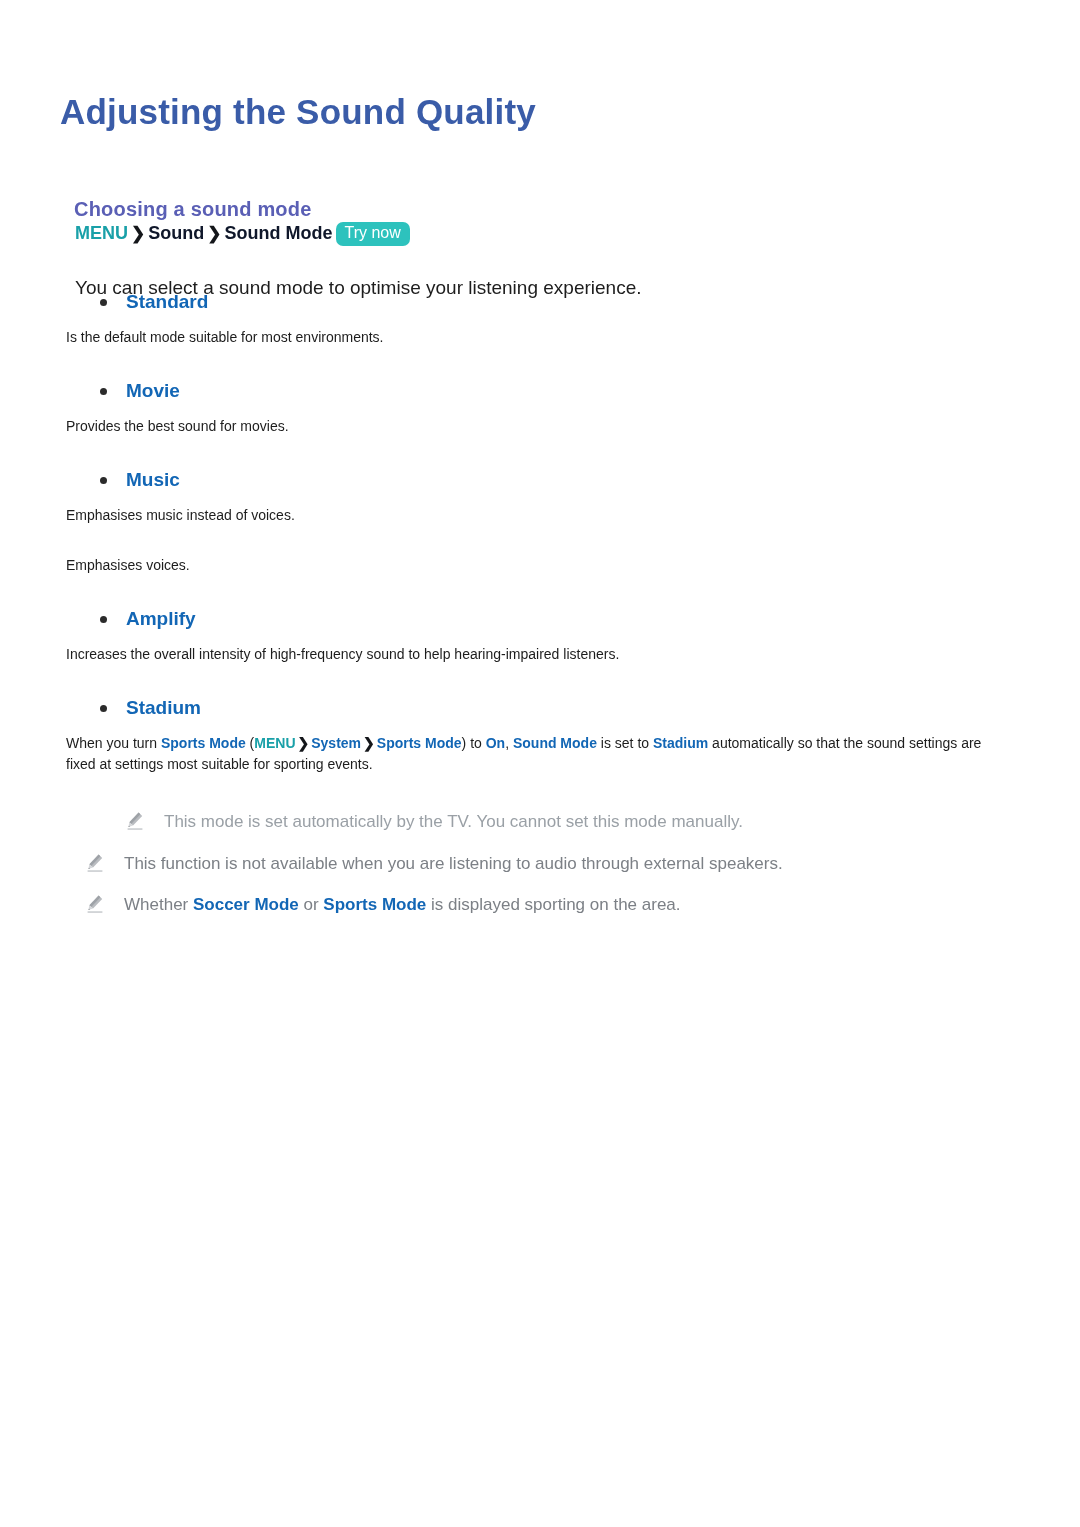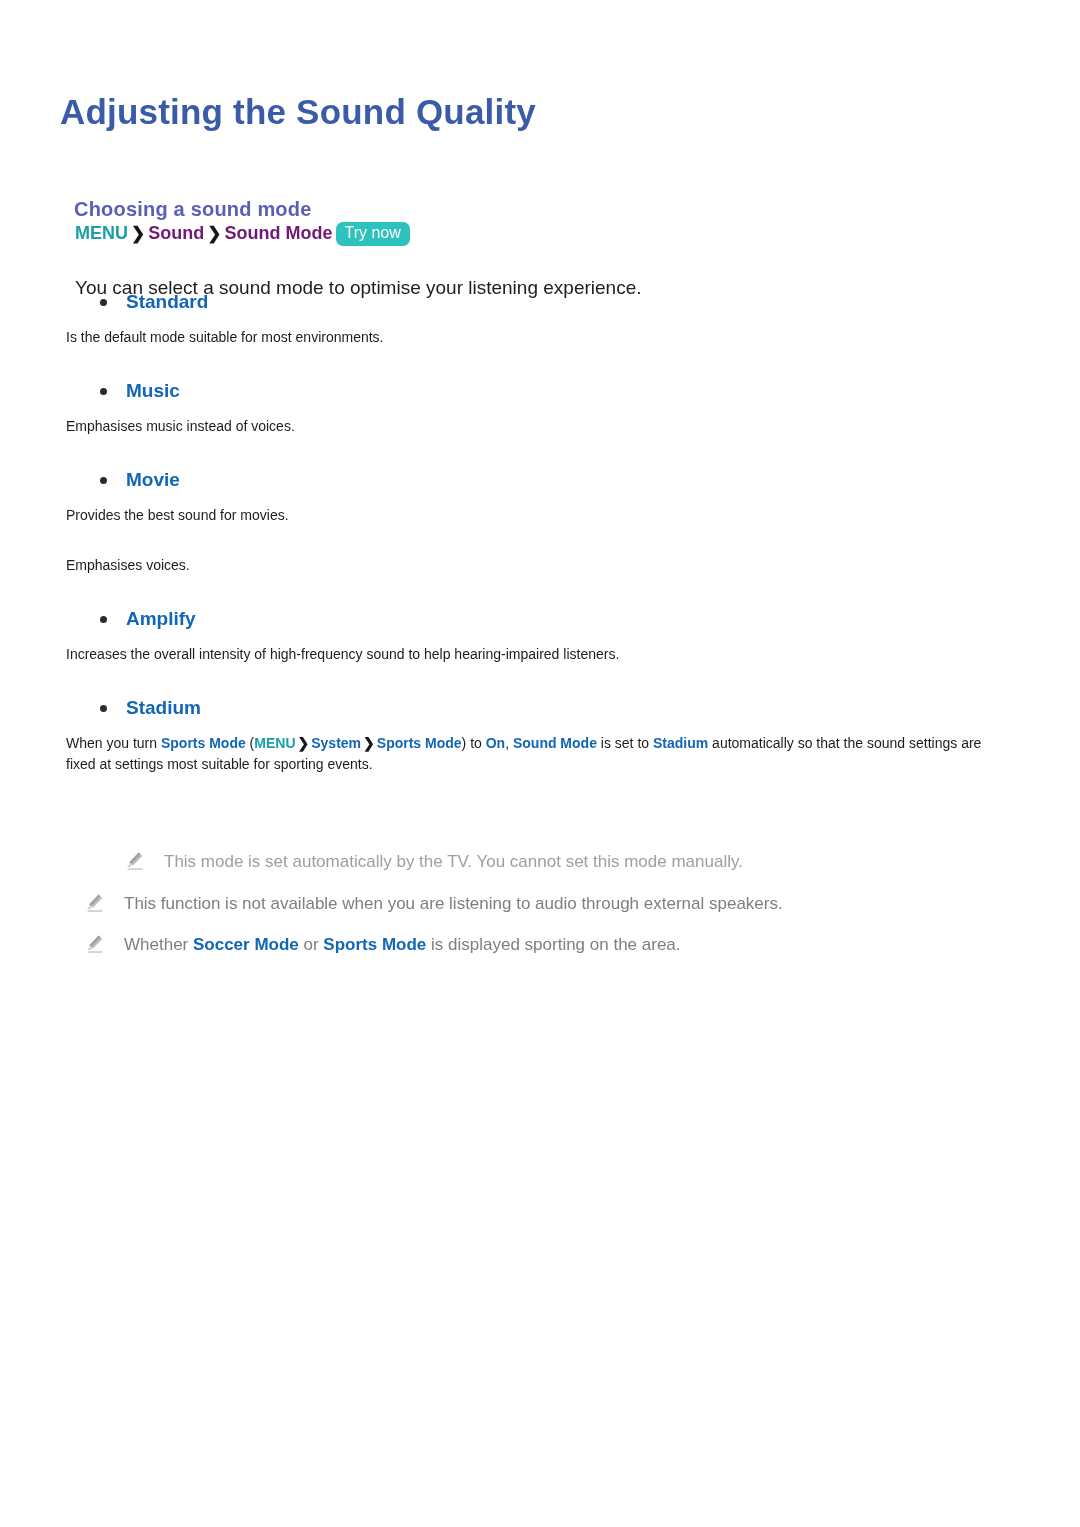--- a/index.html
+++ b/index.html
@@ -51,21 +51,21 @@
   .breadcrumb {
     position: absolute;
     left: 75px;
     top: 221px;
     font-size: 18px;
     font-weight: bold;
     white-space: nowrap;
     line-height: 1.35;
   }
   .bc-menu   { color: #19a0a8; }
-  .bc-item   { color: #701a75; }
+  .bc-item   { color: #0f172a; }
   .bc-sep    { color: #14161a; font-weight: bold; padding: 0 3px; font-size: 17px; }
   .try-now {
     display: inline-block;
     background: #2dc2bd;
     color: #ffffff;
     border-radius: 7px;
     padding: 1px 9px 2px 8px;
     font-size: 16px;
     font-weight: normal;
     line-height: 1.3;
@@ -126,21 +126,21 @@
   
   .t-blue  { color: #1266b5; font-weight: bold; }
   .t-teal  { color: #19a0a8; font-weight: bold; }
   .t-plain { color: #1d1d1d; }
   .t-sep   { color: #14161a; font-weight: bold; padding: 0 2px; }
 
   
   .notes {
     position: absolute;
     left: 0;
-    top: 850px;
+    top: 810px;
     width: 924px;
   }
   .note {
     position: relative;
     font-size: 17px;
     color: #7c8086;
     line-height: 1.45;
     margin-bottom: 17px;
     padding-left: 124px;
   }
@@ -177,31 +177,31 @@
       <div class="mode-row">
         <span class="mode-bullet"></span>
         <span class="mode-label">Standard</span>
       </div>
       <div class="mode-desc">Is the default mode suitable for most environments.</div>
     </div>
 
     <div class="mode-item">
       <div class="mode-row">
         <span class="mode-bullet"></span>
+        <span class="mode-label">Movie</span>
+      </div>
+      <div class="mode-desc">Provides the best sound for movies.</div>
+    </div>
+
+    <div class="mode-item">
+      <div class="mode-row">
+        <span class="mode-bullet"></span>
         <span class="mode-label">Music</span>
       </div>
       <div class="mode-desc">Emphasises music instead of voices.</div>
-    </div>
-
-    <div class="mode-item">
-      <div class="mode-row">
-        <span class="mode-bullet"></span>
-        <span class="mode-label">Movie</span>
-      </div>
-      <div class="mode-desc">Provides the best sound for movies.</div>
     </div>
 
     <div class="mode-item">
       <div class="mode-desc">Emphasises voices.</div>
     </div>
 
     <div class="mode-item">
       <div class="mode-row">
         <span class="mode-bullet"></span>
         <span class="mode-label">Amplify</span>

